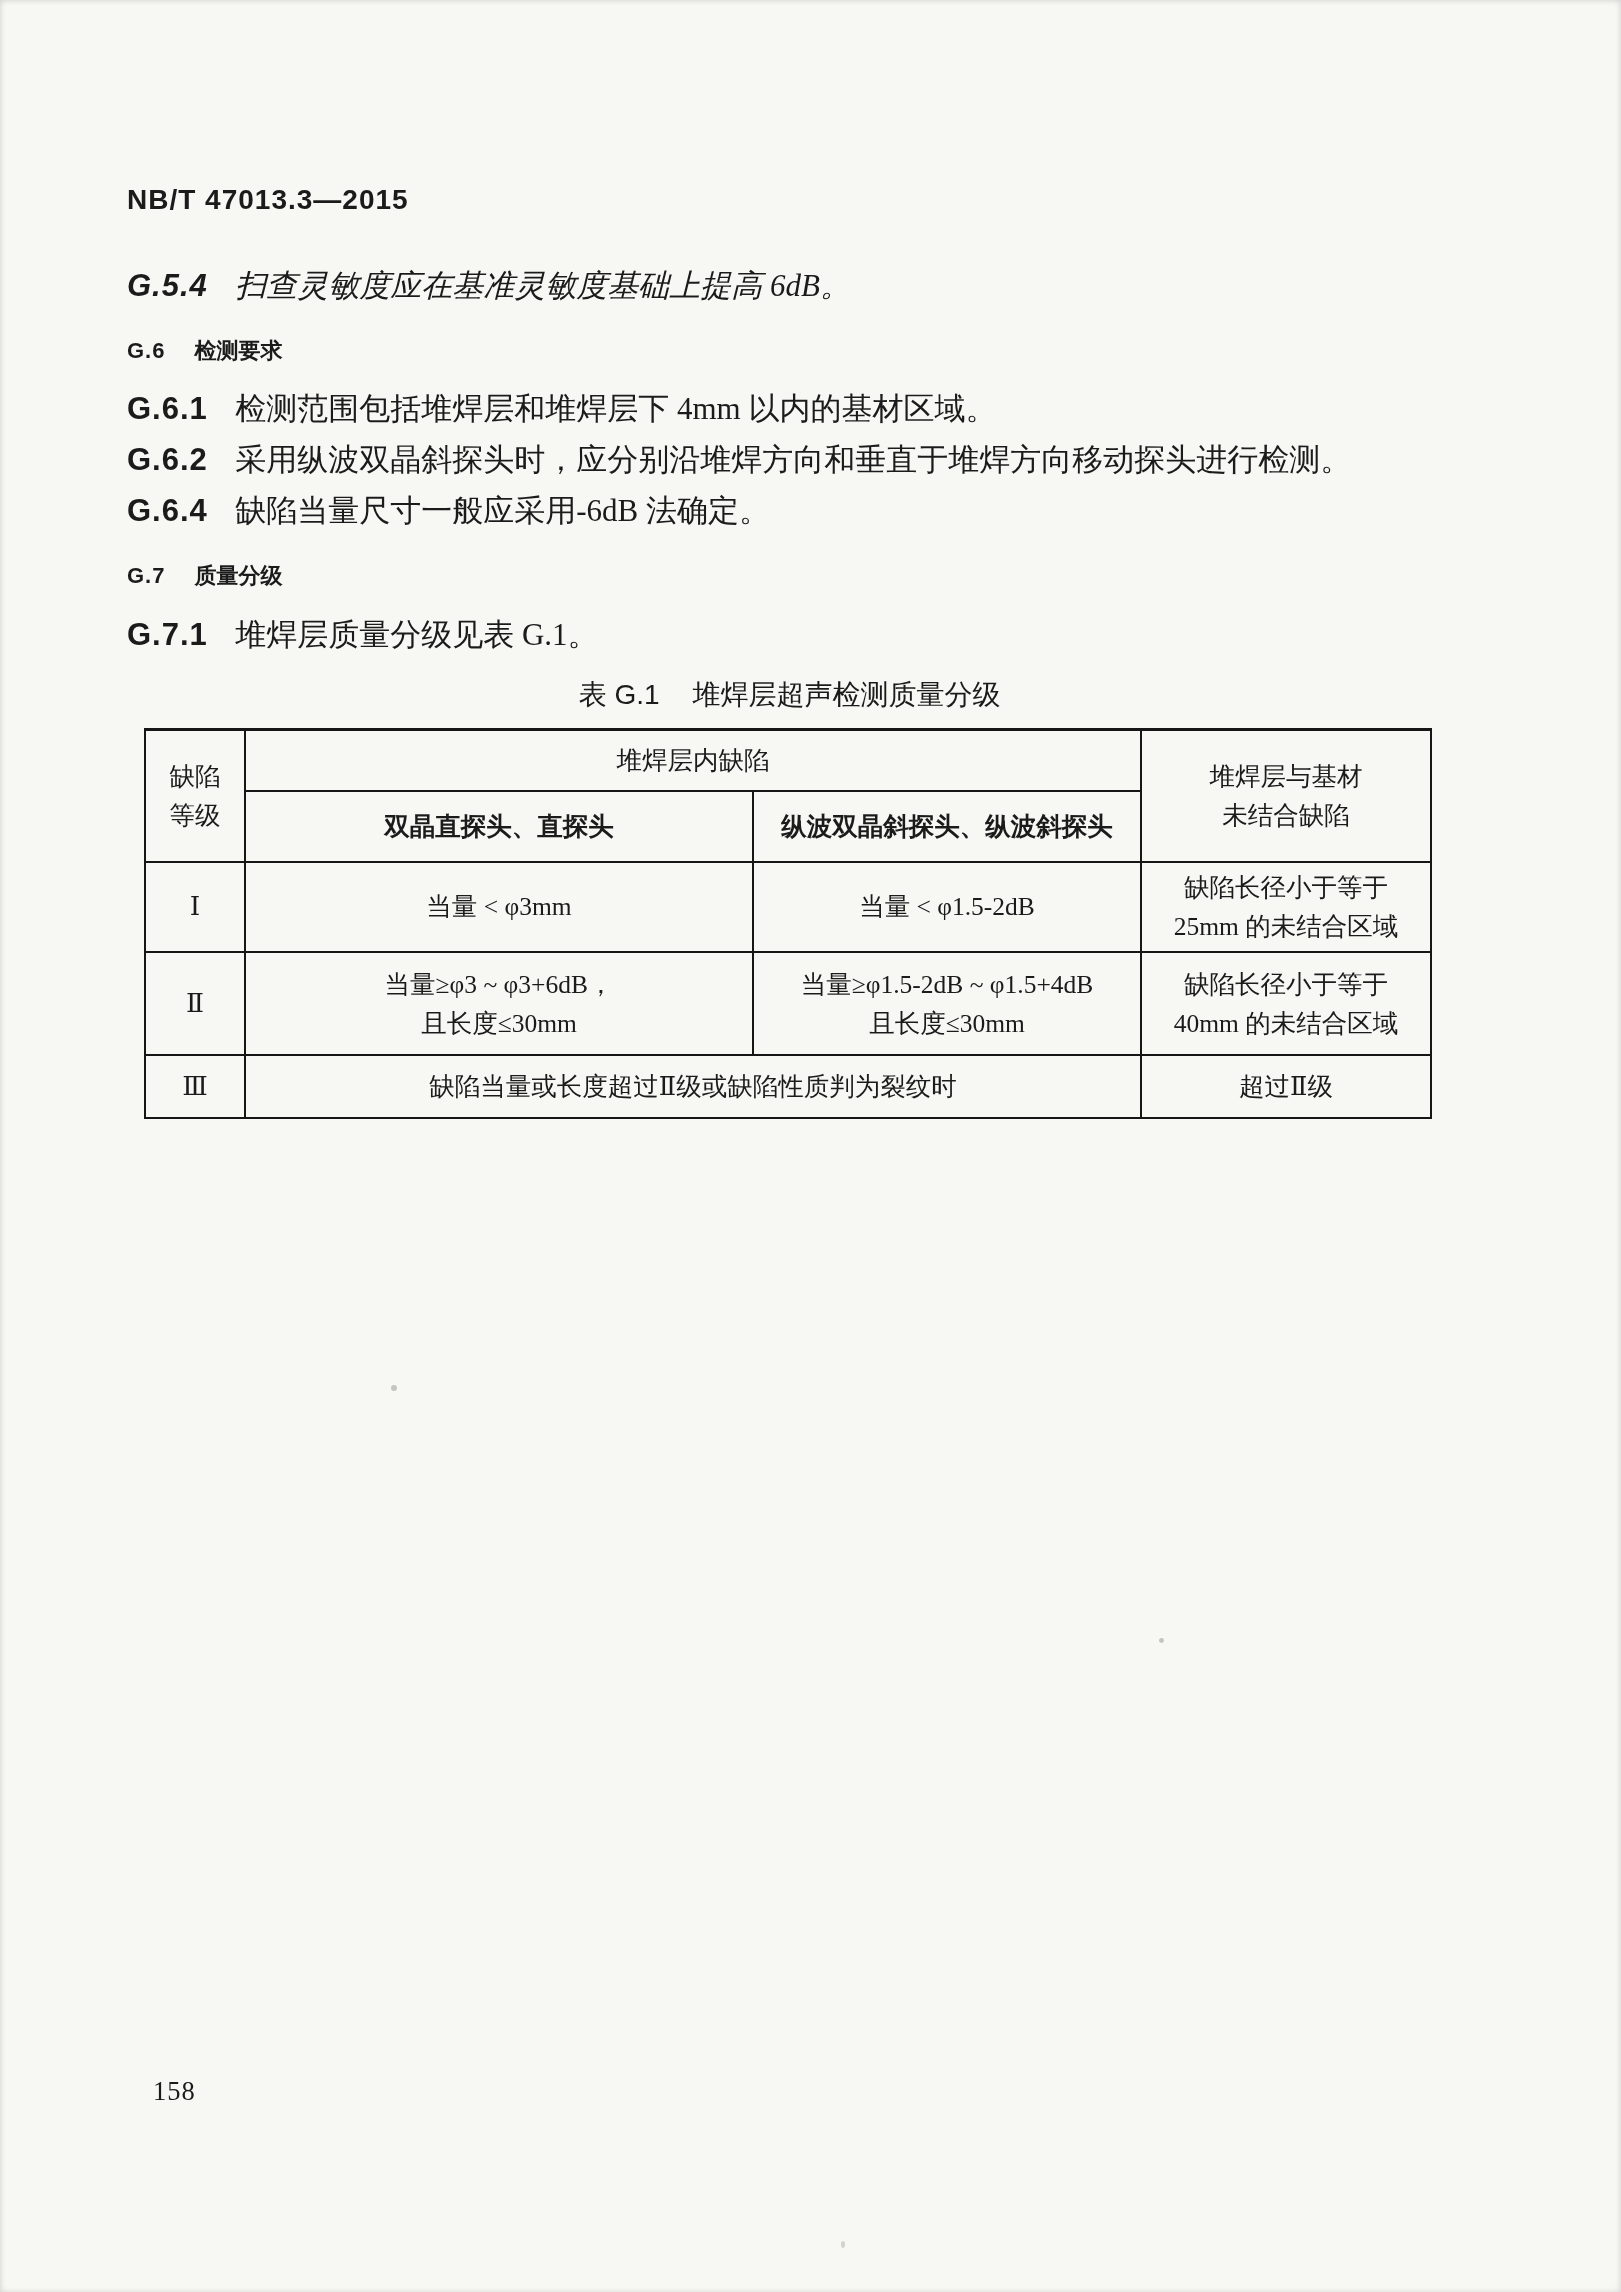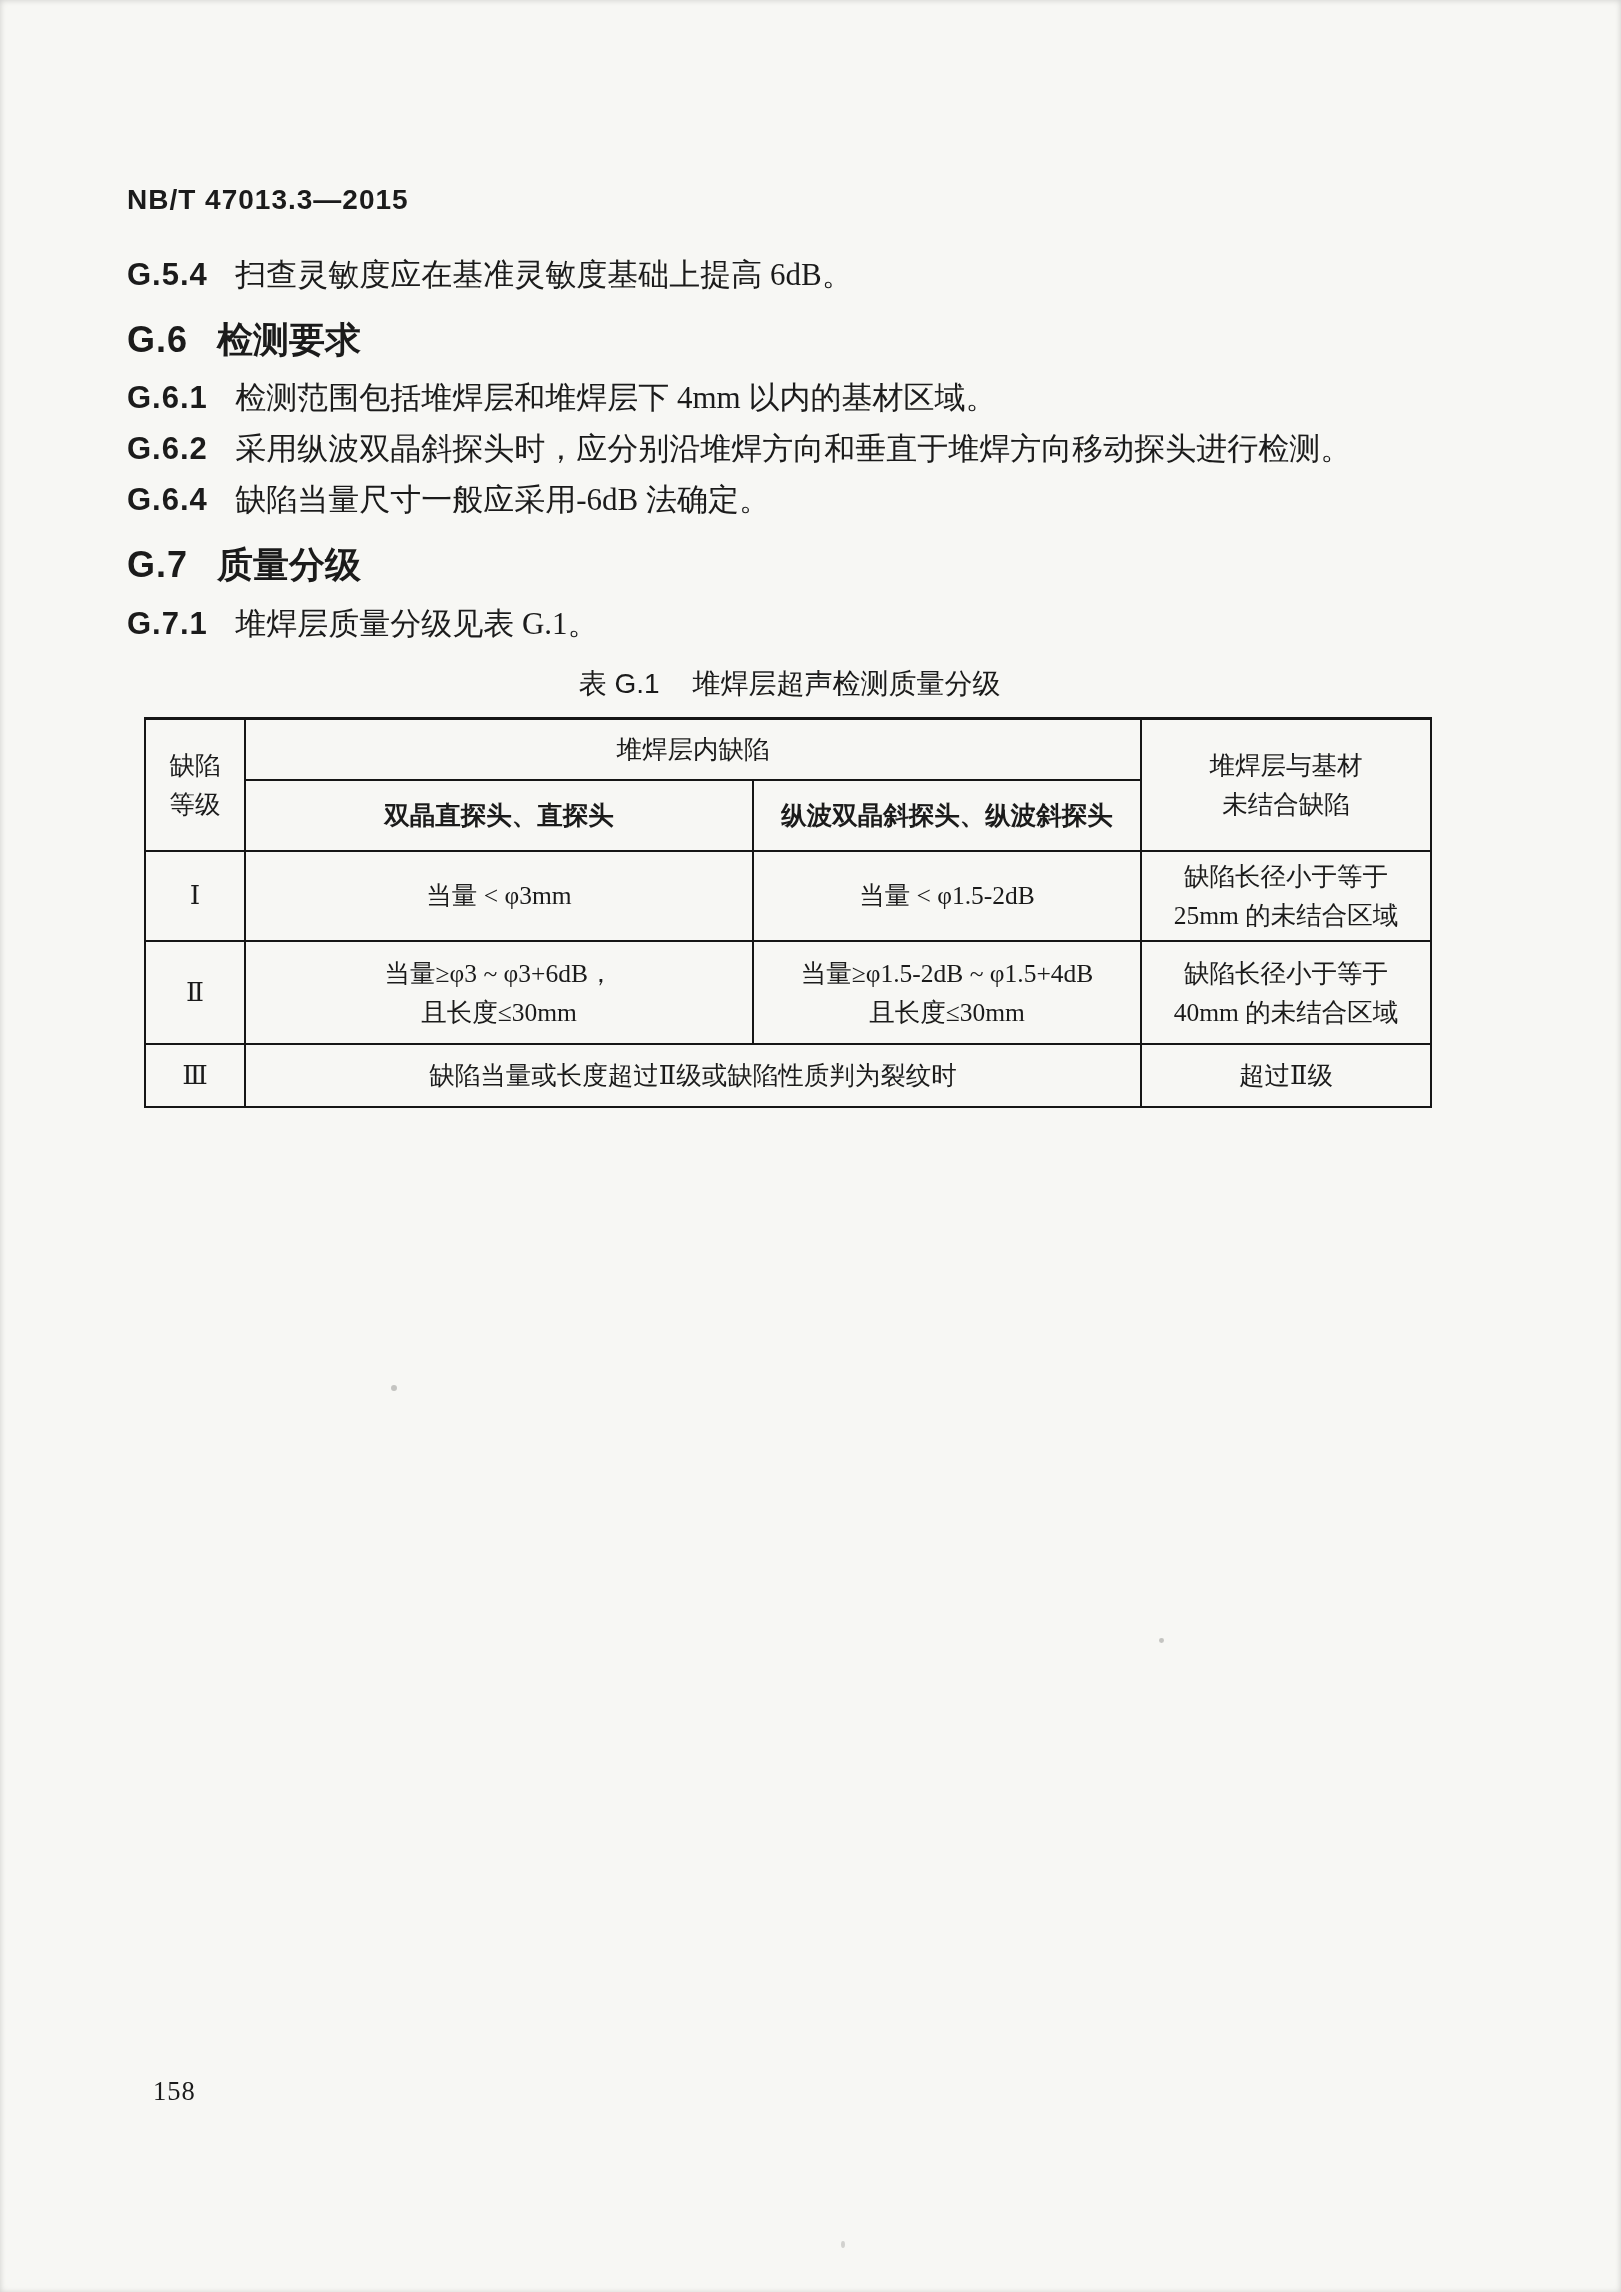--- a/index.html
+++ b/index.html
@@ -15,23 +15,23 @@
   }
   .content { padding:184px 68px 0 127px; }
 
   .std-code {
     font-family:"Liberation Sans","DejaVu Sans",sans-serif;
     font-weight:700; font-size:28px; letter-spacing:1px;
     height:35px;
   }
 
   .para { margin:0; font-size:31px; line-height:51px; }
-  .para.first { margin-top:30px; }
+  .para.first { margin-top:41px;font-style:italic; }
   .heading {
-    margin:13.7px 0 7.8px 0; font-size:36px; line-height:51px;
+    margin:13.7px 0 7.8px 0; font-size:22px; line-height:51px;
     font-family:"Liberation Sans","DejaVu Sans",sans-serif;
     font-weight:700;
   }
   .clause-label {
     font-family:"Liberation Sans","DejaVu Sans",sans-serif;
     font-weight:700; letter-spacing:1px;
     margin-right:27.4px;
   }
   .heading .clause-label { margin-right:29px; }
 

